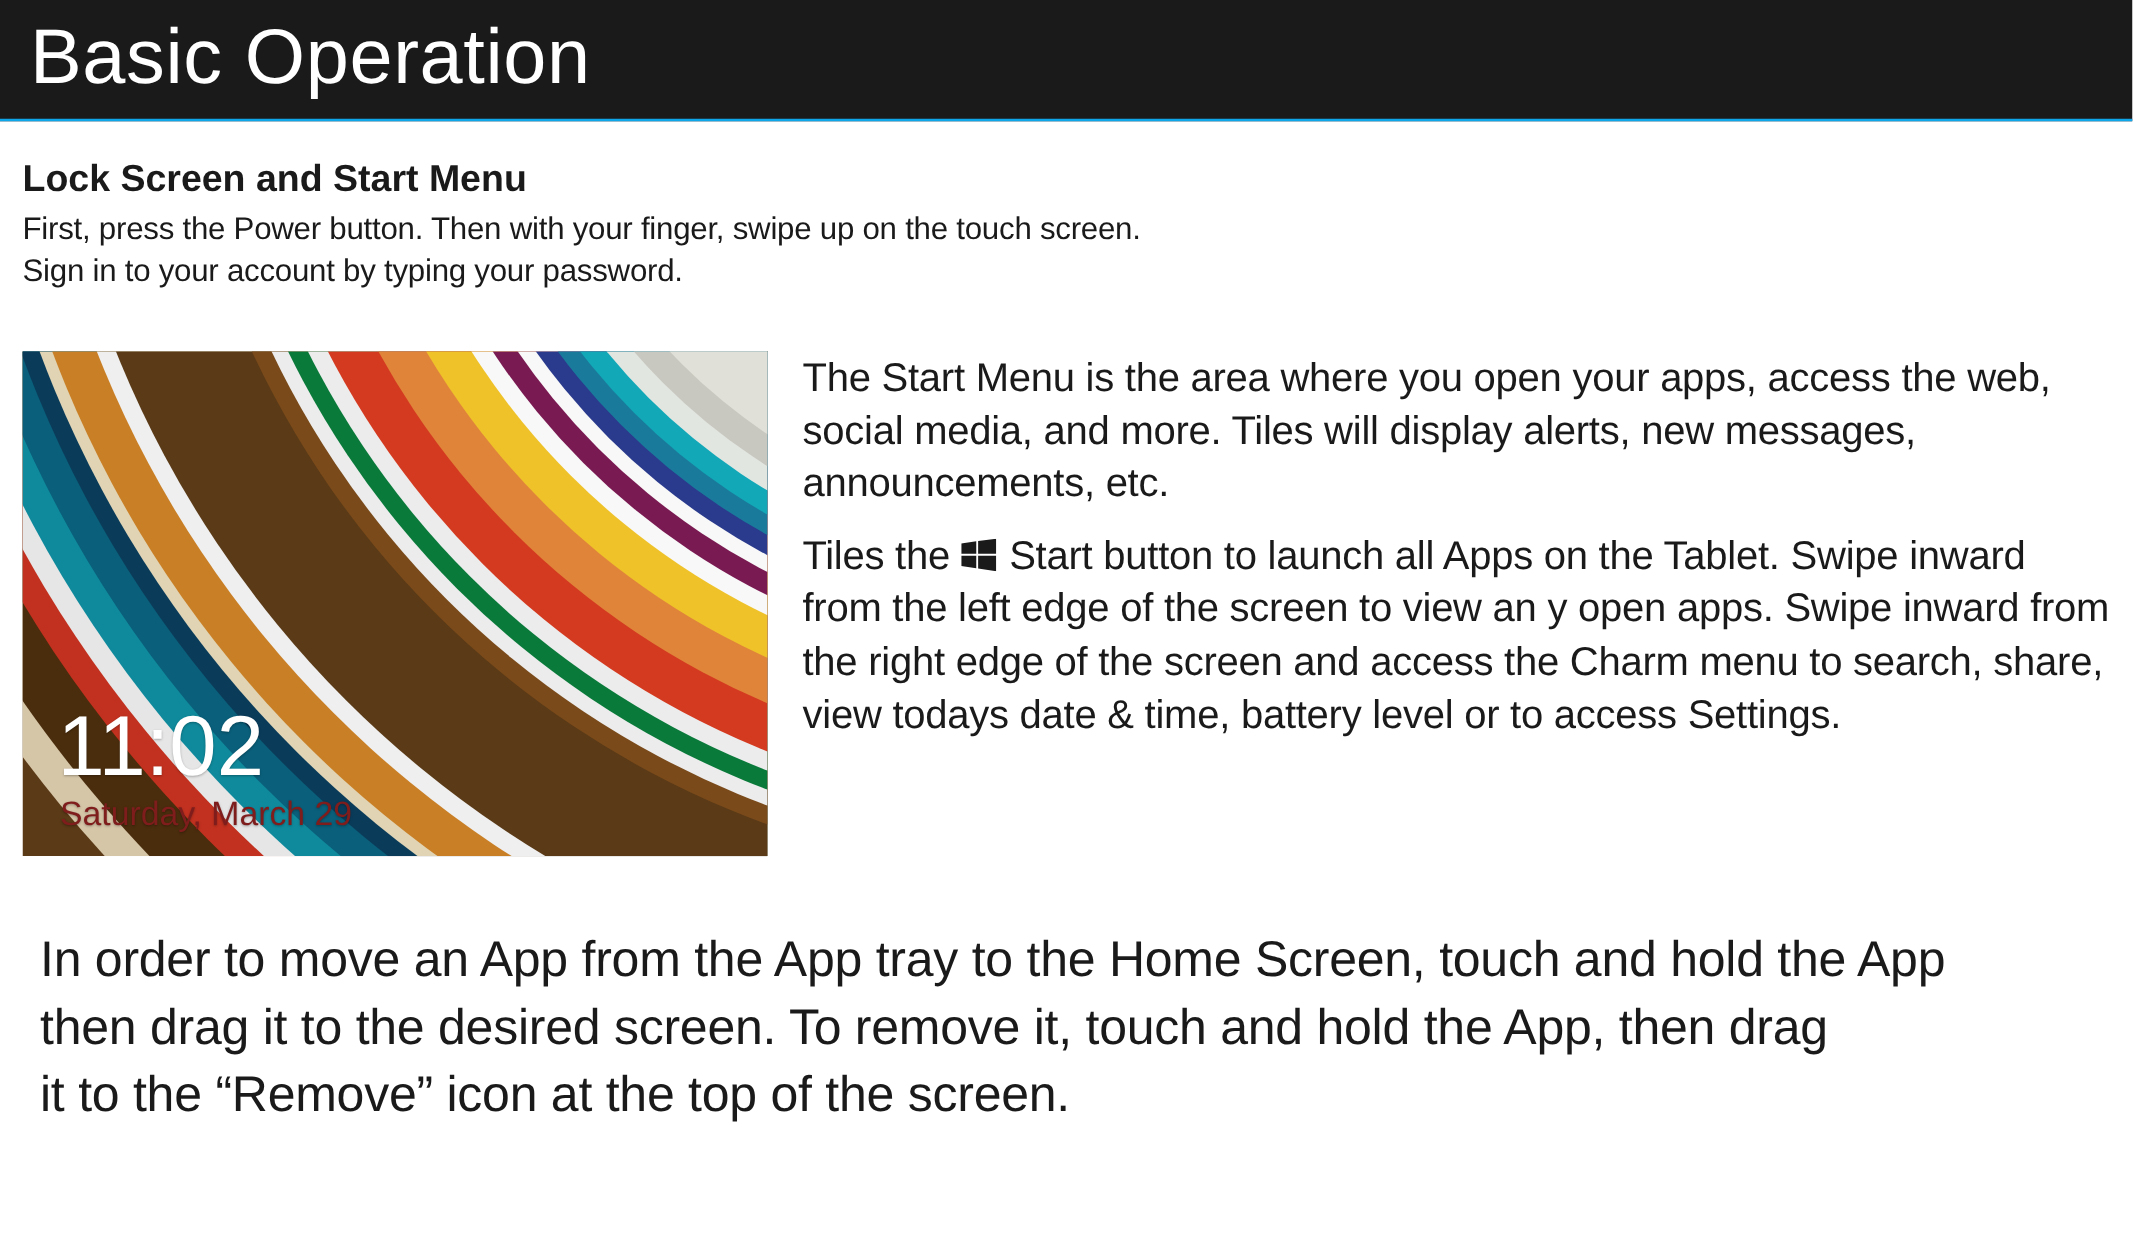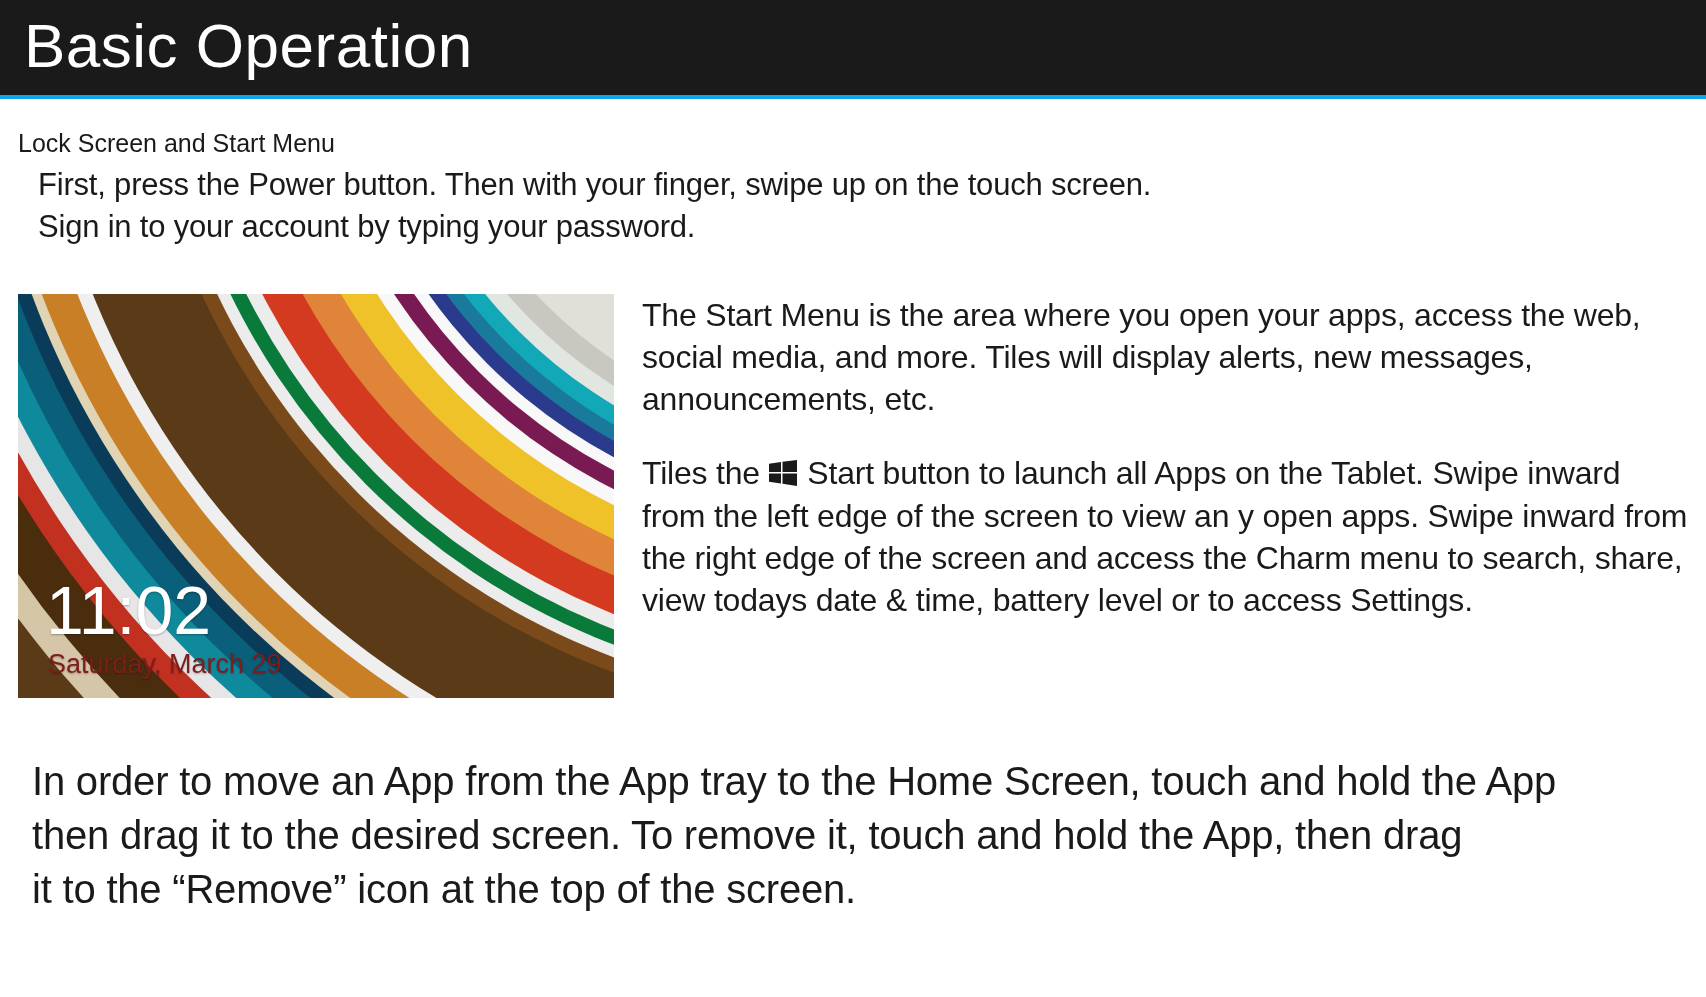--- a/index.html
+++ b/index.html
@@ -10,41 +10,40 @@
     body {
       font-family: Arial, Helvetica, sans-serif;
       background: #ffffff;
       color: #1a1a1a;
       width: 1706px;
     }
     .header-bar {
       background: #1a1a1a;
       color: #ffffff;
       padding: 10px 24px 14px 24px;
-      border-bottom: 4px solid #0ea5e9;
+      border-bottom: 2px solid #0ea5e9;
     }
     .header-bar h1 {
       font-size: 62px;
       font-weight: 400;
       letter-spacing: 0.5px;
     }
     .content {
       padding: 30px 18px 20px 18px;
     }
     .subheading {
-      font-size: 25px;
-      font-weight: 400;
+      font-size: 30px;
+      font-weight: 700;
       margin-bottom: 6px;
     }
     .intro-text {
-      font-size: 31px;
+      font-size: 25px;
       line-height: 1.35;
       font-weight: 400;
       letter-spacing: -0.2px;
-      margin-left: 20px;
     }
     .middle-row {
       display: flex;
       margin-top: 46px;
       gap: 28px;
       align-items: flex-start;
     }
     .lockscreen {
       width: 596px;
       height: 404px;
@@ -80,21 +79,21 @@
       z-index: 2;
       text-shadow: 0 1px 2px rgba(0,0,0,0.3);
     }
     .side-text {
       font-size: 32px;
       line-height: 1.32;
       font-weight: 400;
       letter-spacing: -0.2px;
     }
     .side-text p {
-      margin-bottom: 32px;
+      margin-bottom: 16px;
     }
     .side-text p:last-child {
       margin-bottom: 0;
     }
     .win-icon {
       display: inline-block;
       vertical-align: -2px;
       margin: 0 2px 0 0;
     }
     .win-icon svg {

